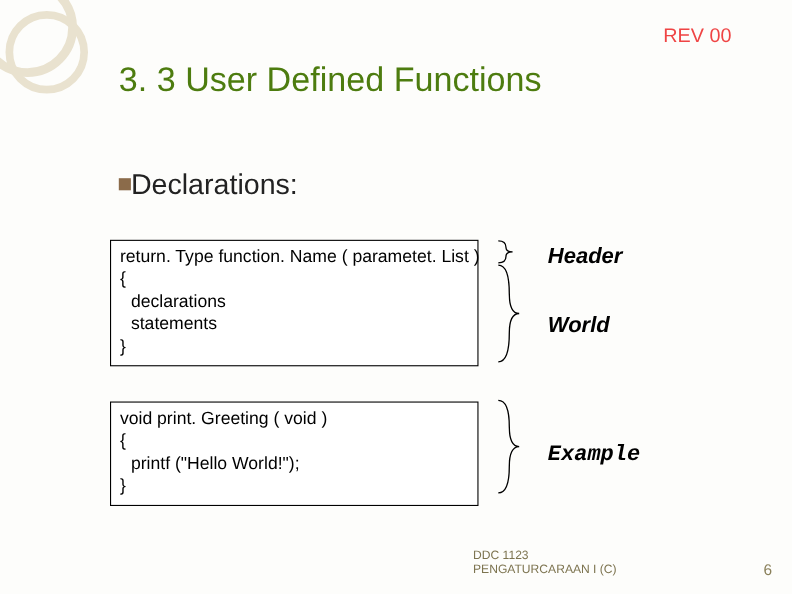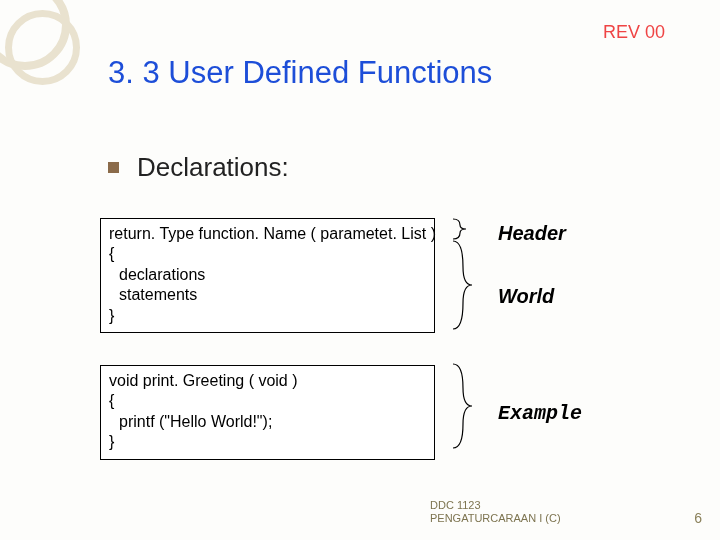--- a/index.html
+++ b/index.html
@@ -37,29 +37,28 @@
     top: 22px;
     right: 55px;
     font-size: 18px;
     color: #ef4444;
   }
   .title {
     position: absolute;
     top: 55px;
     left: 108px;
     font-size: 31px;
-    color: #1d4ed8;
+    color: #4d7c0f;
   }
   .bullet-row {
     position: absolute;
     top: 152px;
     left: 108px;
     display: flex;
     align-items: center;
-    gap: 18px;
   }
   .bullet {
     width: 11px;
     height: 11px;
     background: #8b6b4a;
   }
   .bullet-text {
     font-size: 26px;
     color: #222;
   }

